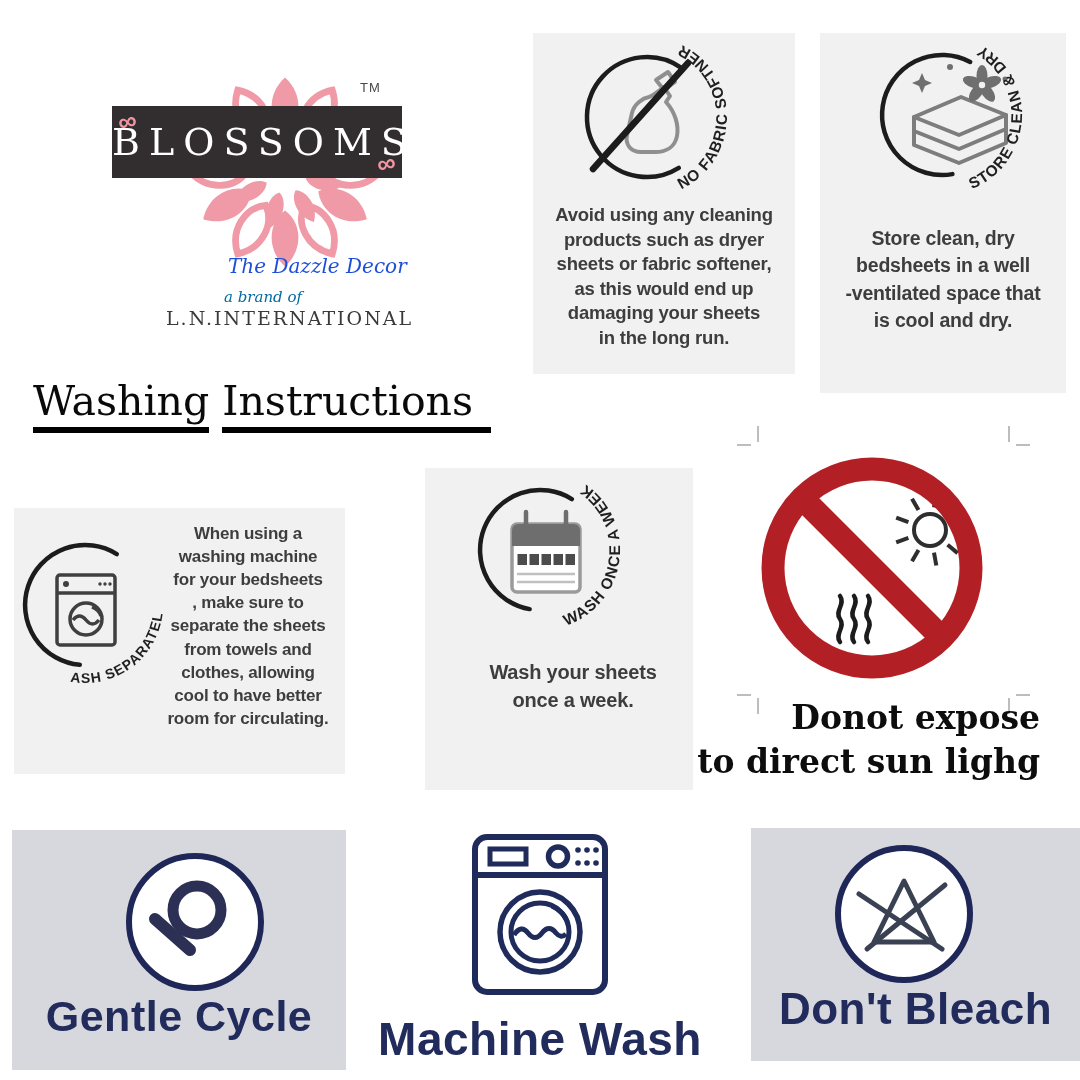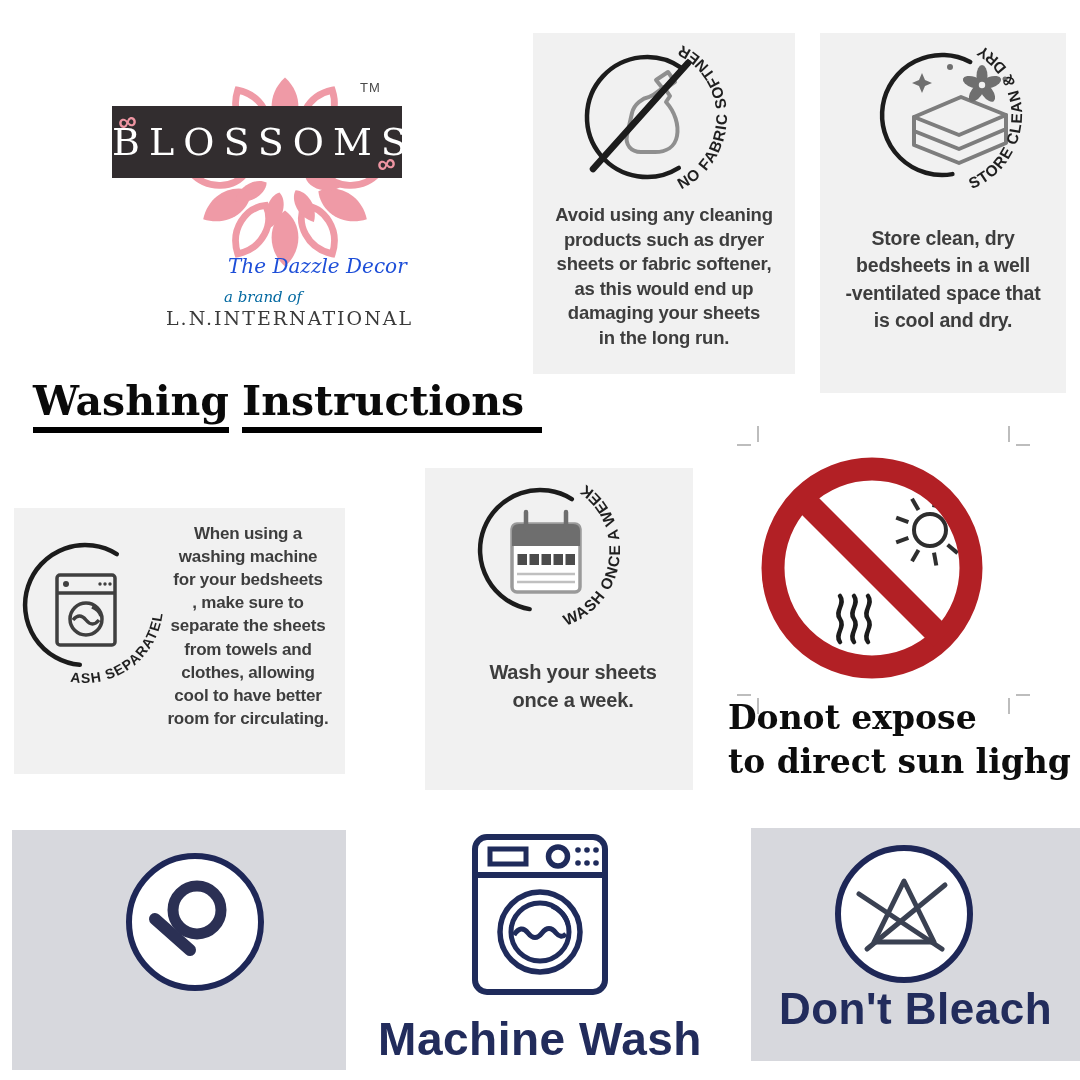--- a/index.html
+++ b/index.html
@@ -30,40 +30,40 @@
     font-style:italic; font-size:15px; color:#0369a1;
   }
   #company {
     position:absolute; left:166px; top:307px; font-family:"DejaVu Serif", serif;
     font-size:19px; color:#3a3a3a; letter-spacing:2px;
   }
 
   
   #heading {
     position:absolute; left:33px; top:377px;
-    font-family:"DejaVu Serif", serif; font-weight:bold; font-size:41px; color:#0a0a0a;
+    font-family:"DejaVu Serif", serif; font-weight:normal; font-size:41px; color:#0a0a0a;
   }
   #heading .hw { border-bottom:6px solid #000; padding-bottom:2px; display:inline-block; }
   #heading .hw2 { margin-left:13px; padding-right:18px; }
 
   
   .gcard { position:absolute; background:#f1f1f1; }
   .gcard svg { position:absolute; }
   .cap {
     position:absolute; width:100%; text-align:center; white-space:pre;
     font-weight:700; color:#3d3d3d; letter-spacing:-0.2px;
   }
   .arc-label { font-family:"Liberation Sans", sans-serif; font-weight:bold; fill:#1f1f1f; }
 
   
   .mark { position:absolute; width:24px; height:24px; }
   .mark .v { position:absolute; width:2px; height:16px; background:#bdbdbd; }
   .mark .h { position:absolute; width:14px; height:2px; background:#bdbdbd; }
   #sun-caption {
-    position:absolute; left:728px; top:696px; width:344px; text-align:left;
+    position:absolute; left:696px; top:696px; width:344px; text-align:right;
     font-family:"DejaVu Serif", serif; font-weight:bold; font-size:33px; color:#0d0d0d;
     white-space:pre-line; line-height:1.33;
   }
 
   
   .bcard { position:absolute; }
   .bcard.tint { background:#d7d8dd; }
   .blabel {
     position:absolute; width:100%; text-align:center; font-weight:bold; color:#222c5c;
     letter-spacing:0.5px;
@@ -269,20 +269,21 @@
 
   <div id="sun-caption">Donot expose
 to direct sun lighg</div>
 
   <div class="bcard tint" style="left:12px; top:830px; width:334px; height:240px;">
     <svg class="abs" style="left:108px; top:17px;" width="150" height="150" viewBox="0 0 150 150">
       <circle cx="75" cy="75" r="66" fill="#ffffff" stroke="#1e2757" stroke-width="6"></circle>
       <circle cx="77" cy="63" r="24" fill="none" stroke="#2b3054" stroke-width="11"></circle>
       <line x1="35" y1="72" x2="70" y2="103" stroke="#2b3054" stroke-width="12" stroke-linecap="round"></line>
     </svg>
+    <div class="blabel" style="top:162px; font-size:43px;">Gentle Cycle</div>
   </div>
 
   <div class="bcard" style="left:370px; top:822px; width:340px; height:248px; background:#ffffff;">
     <svg class="abs" style="left:100px; top:10px;" width="140" height="165" viewBox="0 0 140 165">
       <g fill="none" stroke="#1f2b5b">
         <rect x="5" y="5" width="130" height="155" rx="12" stroke-width="6"></rect>
         <line x1="5" y1="43" x2="135" y2="43" stroke-width="6"></line>
         <rect x="20" y="17" width="36" height="15" stroke-width="5"></rect>
         <circle cx="88" cy="24.5" r="9.5" stroke-width="5.5"></circle>
         <circle cx="70" cy="100" r="40" stroke-width="5.5"></circle>

